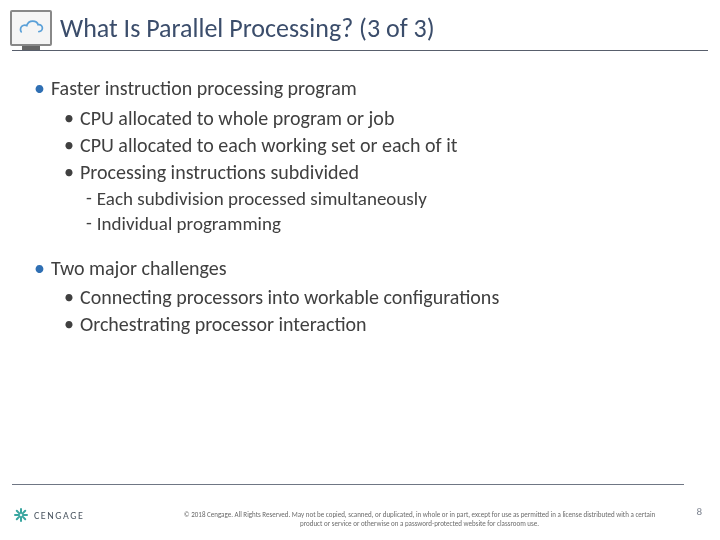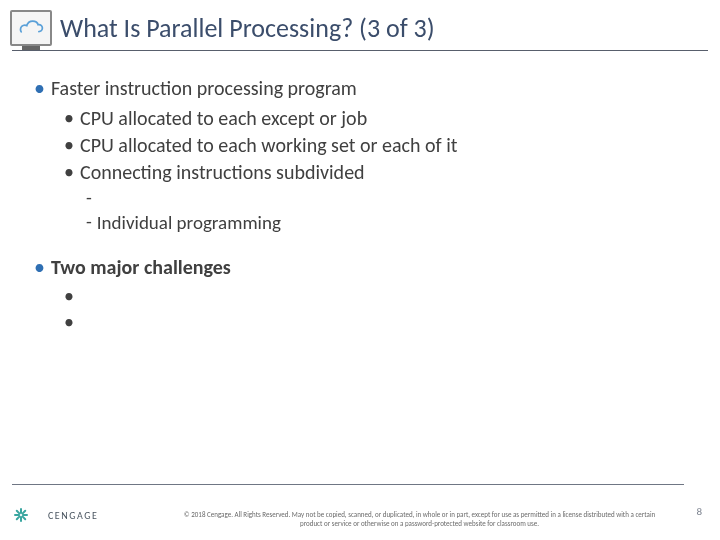--- a/index.html
+++ b/index.html
@@ -12,24 +12,24 @@
   .title { font-size: 26px; color: #3b4d6b; font-weight: 400; padding-top: 2px; }
   .title-rule { margin: 4px 12px 0 12px; border: none; border-top: 1px solid #585f6c; }
   .content { padding: 24px 34px 0 34px; font-size: 20px; color: #404040; line-height: 1.35; }
   .b1 { display: flex; margin-bottom: 2px; }
   .b1 .dot { color: #2f6fb3; font-size: 22px; margin-right: 6px; line-height: 1.25; }
   .b2 { display: flex; margin-left: 30px; margin-bottom: 0px; }
   .b2 .dot { color: #404040; font-size: 20px; margin-right: 6px; line-height: 1.3; }
   .b3 { display: flex; margin-left: 52px; font-size: 19px; }
   .b3 .dash { color: #404040; margin-right: 5px; line-height: 1.3; font-weight: 500; }
   .gap { height: 18px; }
-  .bolded { font-weight: 700; }
+  .bolded { font-weight: 400; }
   .footer { position: absolute; bottom: 0; left: 0; right: 0; height: 56px; }
   .footer-rule { position: absolute; top: 0; left: 12px; right: 36px; border-top: 1px solid #6f7684; }
-  .cengage-logo { position: absolute; left: 14px; bottom: 18px; display: flex; align-items: center; gap: 20px; }
+  .cengage-logo { position: absolute; left: 14px; bottom: 18px; display: flex; align-items: center; gap: 6px; }
   .cengage-burst { width: 14px; height: 14px; position: relative; }
   .cengage-burst span { position: absolute; left: 6px; top: 0; width: 2px; height: 6px; background: #3aa6a0; transform-origin: 1px 7px; border-radius: 1px; }
   .cengage-text { font-size: 10px; letter-spacing: 1.5px; color: #4a5560; font-weight: 500; }
   .copyright { position: absolute; left: 179px; right: 60px; bottom: 12px; font-size: 7px; color: #6a6a6a; text-align: center; line-height: 1.2; }
   .pagenum { position: absolute; right: 18px; bottom: 22px; font-size: 11px; color: #828894; }
 </style>
 </head>
 <body>
 <div class="slide">
 
@@ -44,47 +44,50 @@
   </div>
   <hr class="title-rule">
 
   <div class="content">
     <div class="b1">
         <span class="dot">•</span>
         <span>Faster instruction processing program</span>
       </div>
     <div class="b2">
         <span class="dot">•</span>
-        <span>CPU allocated to each except or job</span>
+        <span>CPU allocated to whole program or job</span>
       </div>
     <div class="b2">
         <span class="dot">•</span>
         <span>CPU allocated to each working set or each of it</span>
       </div>
     <div class="b2">
         <span class="dot">•</span>
-        <span>Connecting instructions subdivided</span>
+        <span>Processing instructions subdivided</span>
       </div>
     <div class="b3">
         <span class="dash">-</span>
+        <span>Each subdivision processed simultaneously</span>
       </div>
     <div class="b3">
         <span class="dash">-</span>
         <span>Individual programming</span>
       </div>
     <div class="gap"></div>
     <div class="b1">
         <span class="dot">•</span>
         <span class="bolded">Two major challenges</span>
       </div>
     <div class="b2">
         <span class="dot">•</span>
+        <span>Connecting processors into workable configurations</span>
       </div>
     <div class="b2">
         <span class="dot">•</span>
+        <span>Orchestrating processor interaction</span>
       </div>
   </div>
 
   <div class="footer">
     <div class="footer-rule"></div>
     <div class="cengage-logo">
       <div class="cengage-burst">
         <span style="transform:rotate(0deg)"></span>
           <span style="transform:rotate(45deg)"></span>
           <span style="transform:rotate(90deg)"></span>

